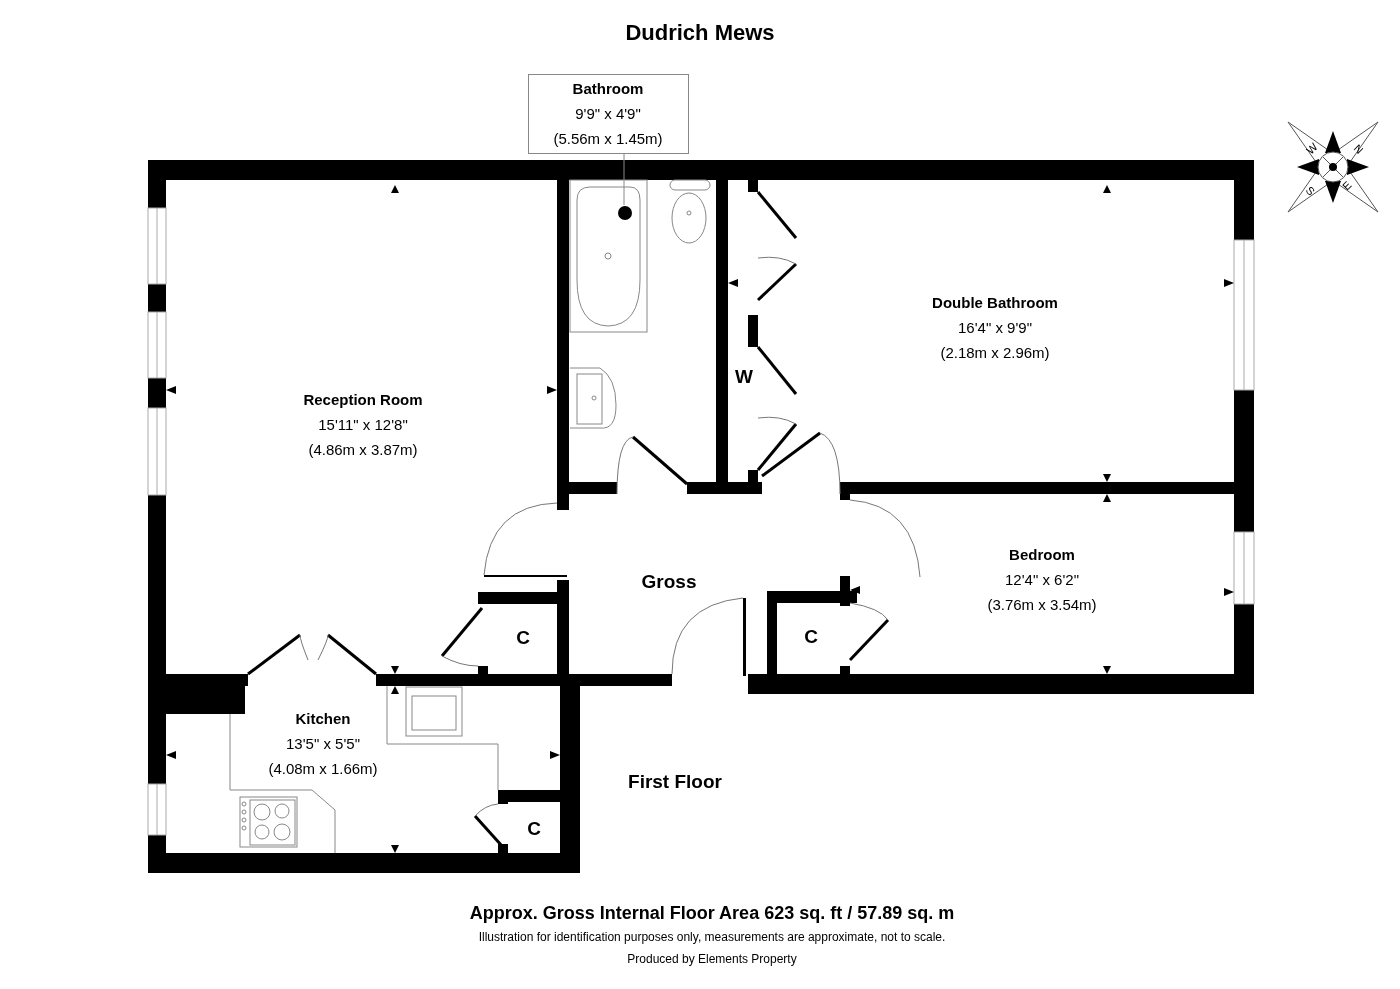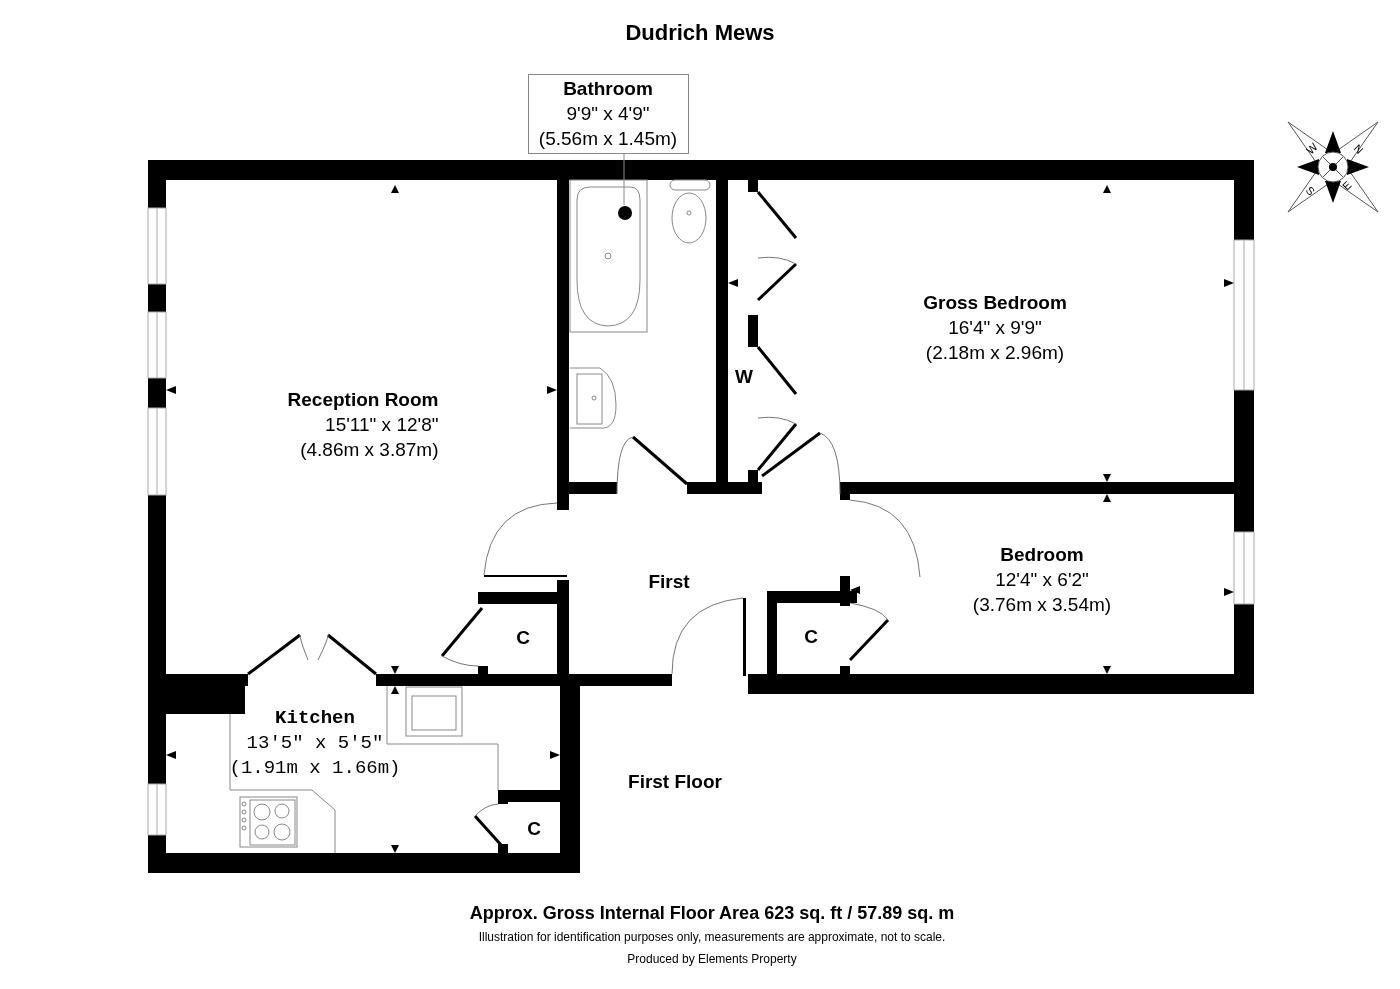--- a/index.html
+++ b/index.html
@@ -1,19 +1,19 @@
 <!DOCTYPE html>
 <html><head>
 <meta charset="utf-8">
 <style>
   html, body { margin: 0; padding: 0; background: #ffffff; }
   body { width: 1400px; height: 989px; position: relative; overflow: hidden; font-family: "Liberation Sans", sans-serif; color: #000; }
   .abs { position: absolute; }
   .title { left: 0; width: 1400px; top: 20px; text-align: center; font-size: 22px; font-weight: bold; }
-  .room-label { position: absolute; text-align: center; font-size: 19px; line-height: 25px; transform: translateX(-50%); white-space: nowrap; }
+  .room-label { position: absolute; text-align: center; font-size: 15px; line-height: 25px; transform: translateX(-50%); white-space: nowrap; }
   .room-label .name { font-weight: bold; display: block; }
   .room-label .dim { display: block; }
   .small-label { position: absolute; font-weight: bold; font-size: 19px; transform: translate(-50%, -50%); }
   .bath-box { left: 528px; top: 74px; width: 159px; height: 78px; border: 1px solid #888; background: #fff; }
   .footer-main { left: 0; width: 1424px; top: 903px; text-align: center; font-size: 18px; font-weight: bold; }
   .footer-note { left: 0; width: 1424px; top: 930px; text-align: center; font-size: 12px; }
   .footer-credit { left: 0; width: 1424px; top: 952px; text-align: center; font-size: 12px; }
   svg.plan { position: absolute; left: 0; top: 0; }
 </style>
 </head>
@@ -190,45 +190,45 @@
   </g>
 </svg>
 
 <div class="abs bath-box"></div>
 <div class="room-label" style="left:608px; top:76px;">
   <span class="name">Bathroom</span>
   <span class="dim">9'9" x 4'9"</span>
   <span class="dim">(5.56m x 1.45m)</span>
 </div>
 
-<div class="room-label" style="left:363px; top:387px;text-align:right;">
+<div class="room-label" style="left:363px; top:387px;">
   <span class="name">Reception Room</span>
   <span class="dim">15'11" x 12'8"</span>
   <span class="dim">(4.86m x 3.87m)</span>
 </div>
 
 <div class="room-label" style="left:995px; top:290px;">
-  <span class="name">Gross Bedroom</span>
+  <span class="name">Double Bathroom</span>
   <span class="dim">16'4" x 9'9"</span>
   <span class="dim">(2.18m x 2.96m)</span>
 </div>
 
 <div class="room-label" style="left:1042px; top:542px;">
   <span class="name">Bedroom</span>
   <span class="dim">12'4" x 6'2"</span>
   <span class="dim">(3.76m x 3.54m)</span>
 </div>
 
-<div class="room-label" style="left:315px; top:706px;font-family:Liberation Mono, monospace;">
+<div class="room-label" style="left:323px; top:706px;">
   <span class="name">Kitchen</span>
   <span class="dim">13'5" x 5'5"</span>
-  <span class="dim">(1.91m x 1.66m)</span>
-</div>
-
-<div class="small-label" style="left:669px; top:582px;">First</div>
+  <span class="dim">(4.08m x 1.66m)</span>
+</div>
+
+<div class="small-label" style="left:669px; top:582px;">Gross</div>
 <div class="small-label" style="left:744px; top:377px;">W</div>
 <div class="small-label" style="left:523px; top:638px;">C</div>
 <div class="small-label" style="left:811px; top:637px;">C</div>
 <div class="small-label" style="left:534px; top:829px;">C</div>
 
 <div class="small-label" style="left:675px; top:782px;">First Floor</div>
 
 <div class="abs footer-main">Approx. Gross Internal Floor Area 623 sq. ft / 57.89 sq. m</div>
 <div class="abs footer-note">Illustration for identification purposes only, measurements are approximate, not to scale.</div>
 <div class="abs footer-credit">Produced by Elements Property</div>

